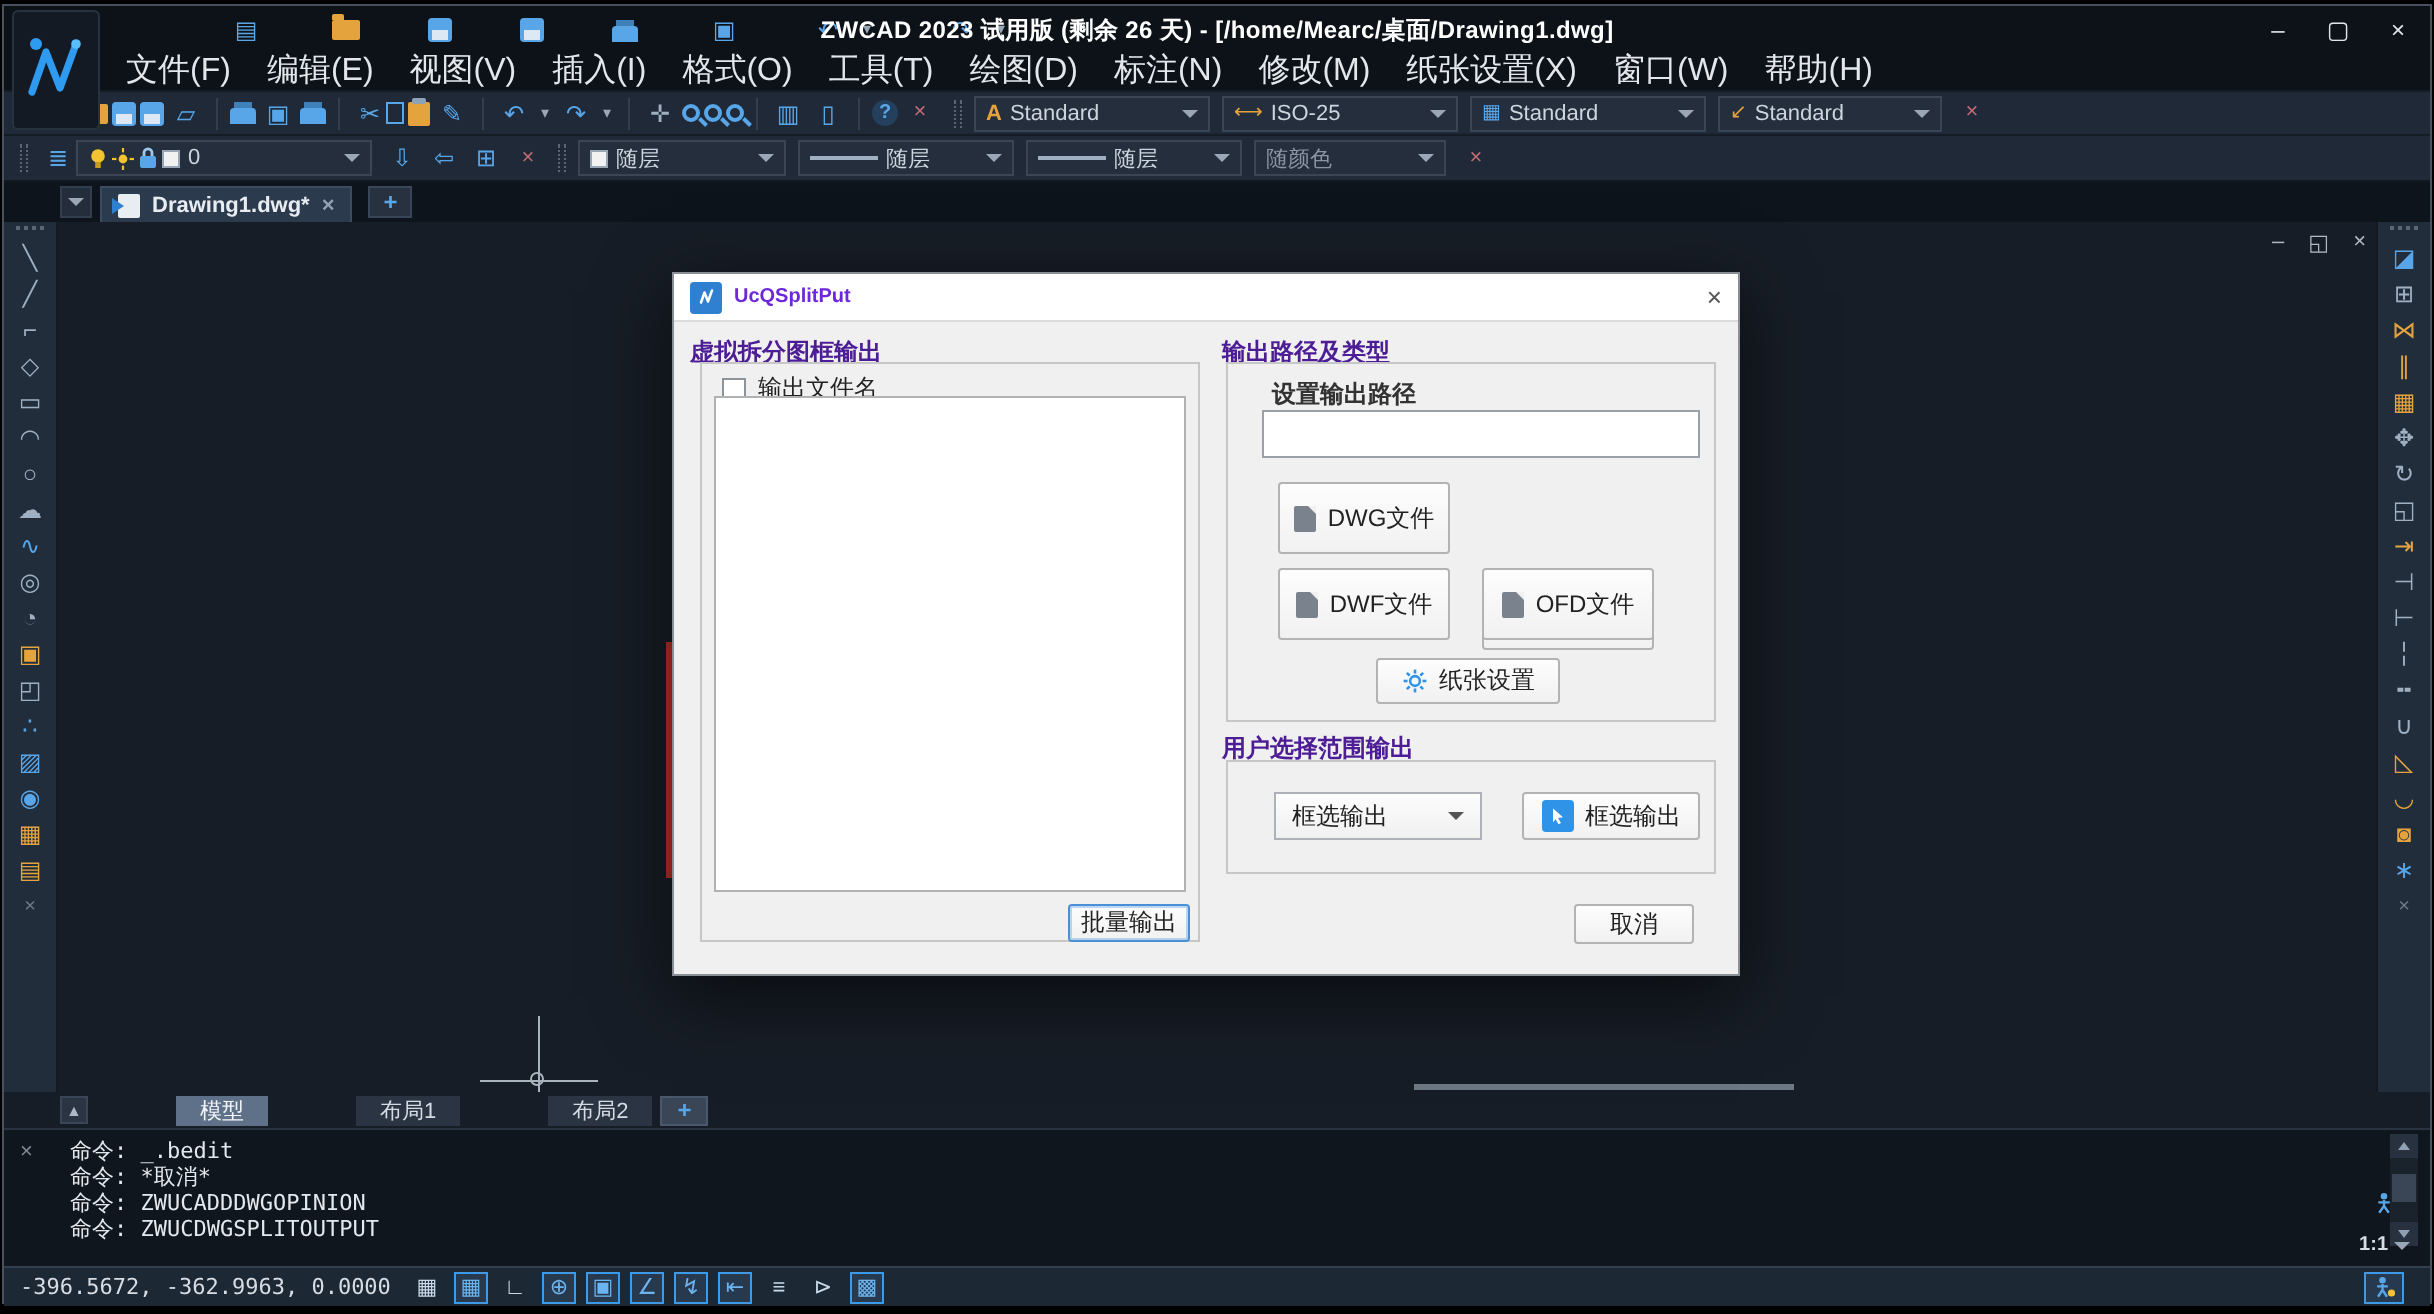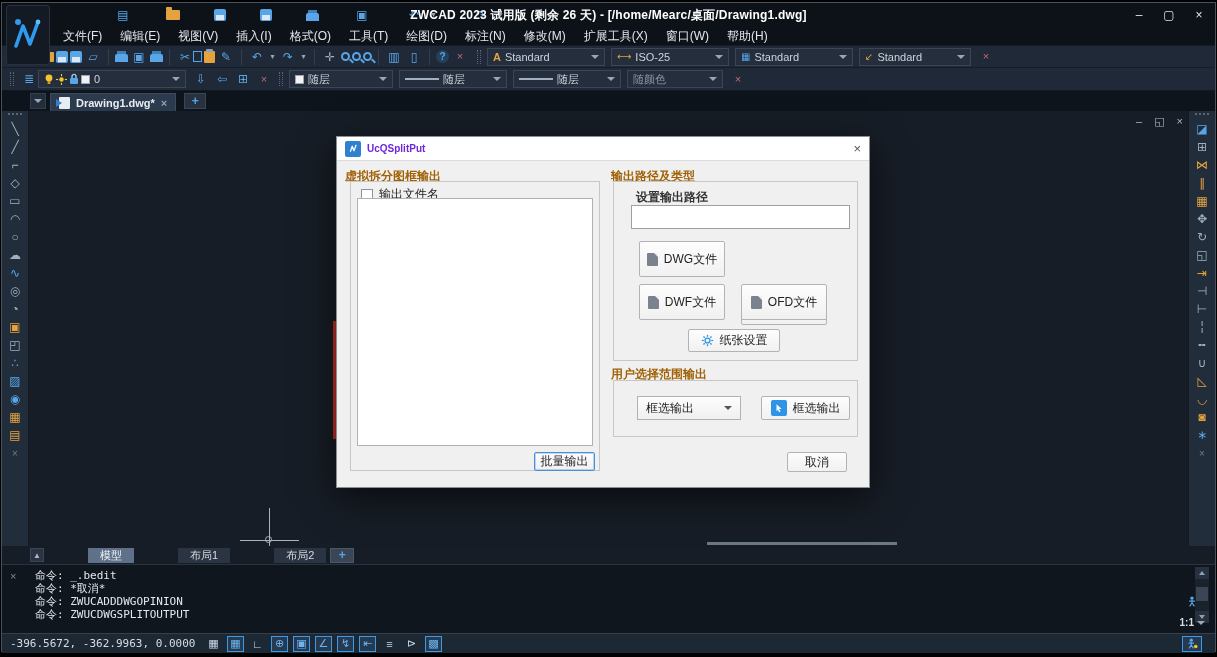--- a/index.html
+++ b/index.html
@@ -15,21 +15,21 @@
   .qat { position:absolute; left:112px; top:0; height:24px; display:flex; align-items:center; gap:34px; }
   .qat .dd { margin-left:-28px; }
   .title-text { position:absolute; left:0; right:0; top:0; height:24px; line-height:24px;
     text-align:center; color:#ffffff; font-size:12px; font-weight:bold; letter-spacing:.2px; }
   .wctrl { position:absolute; right:8px; top:0; height:24px; display:flex; gap:14px; align-items:center; z-index:40;}
   .wctrl span { color:#dfe4ea; font-size:12px; width:16px; text-align:center; cursor:default; }
 
   
   .menubar { position:absolute; left:0; top:24px; width:100%; height:18px; background:#0d1218;
     display:flex; align-items:center; padding-left:52px; }
-  .menu-item { color:#e3e7ec; font-size:12px; padding:0 9px; height:18px; line-height:18px; }
+  .menu-item { color:#e3e7ec; font-size:16px; padding:0 9px; height:18px; line-height:18px; }
 
   
   .tbrow { position:absolute; left:0; width:100%; background:#1f2937; border-top:1px solid #151c26;
     display:flex; align-items:center; }
   .tb2 { top:42px; height:22px; padding-left:6px; }
   .tb3 { top:64px; height:24px; padding-left:6px; border-bottom:1px solid #12181f; }
   .grip2 { width:4px; height:14px; margin:0 6px 0 2px;
     border-left:1px dotted #5a6675; border-right:1px dotted #5a6675; }
   .ti { width:18px; height:18px; display:inline-flex; align-items:center; justify-content:center;
     font-size:12px; line-height:1; color:#9fb6cb; }
@@ -92,21 +92,21 @@
   .hscroll-thumb { position:absolute; left:705px; top:431px; width:190px; height:3px; background:#6d7885; }
 
   
   .dialog { position:absolute; left:334px; top:25px; width:534px; height:352px; background:#f0f0f0;
     border:1px solid #8a8f96; box-shadow:0 10px 34px rgba(0,0,0,.6); z-index:20; color:#222; font-size:12px; }
   .dlg-title { position:absolute; left:0; top:0; width:100%; height:24px; background:#ffffff;
     border-bottom:1px solid #dcdcdc; display:flex; align-items:center; padding:0 8px; gap:6px; }
   .dlg-logo { width:16px; height:16px; background:#2f80d0; border-radius:2px; display:flex; align-items:center; justify-content:center; }
   .dlg-title .t { font-size:10px; font-weight:bold; color:#6d28d9; }
   .dlg-close { margin-left:auto; color:#555; font-size:13px; }
-  .grp-label { position:absolute; font-weight:bold; color:#a16207; }
+  .grp-label { position:absolute; font-weight:bold; color:#4c1d95; }
   .grp-box { position:absolute; border:1px solid #c7c7c7; background:#f0f0f0; }
   .listbox { position:absolute; left:6px; top:16px; width:236px; height:248px; background:#ffffff; border:1px solid #b2b2b2; }
   .chk-row { position:absolute; left:10px; top:4px; display:flex; align-items:center; gap:6px; }
   .chk { width:12px; height:12px; background:#fff; border:1px solid #8d939b; }
   .dbtn { position:absolute; display:flex; align-items:center; justify-content:center; gap:6px;
     background:linear-gradient(#fdfdfd,#f1f1f1); border:1px solid #b3b3b3; border-radius:2px; color:#222; font-size:12px; }
   .dbtn.focus { border:1px solid #4a90d9; box-shadow:0 0 0 1px rgba(74,144,217,.35) inset; }
   .g-file { width:11px; height:13px; background:#7a828d; border-radius:1px; position:relative; }
   .g-file::after { content:""; position:absolute; right:0; top:0; border-top:4px solid #f1f1f1; border-left:4px solid transparent; }
   .dinput { position:absolute; background:#fff; border:1px solid #9aa0a8; }
@@ -191,21 +191,21 @@
 
   <span class="menu-item">文件(F)</span>
       <span class="menu-item">编辑(E)</span>
       <span class="menu-item">视图(V)</span>
       <span class="menu-item">插入(I)</span>
       <span class="menu-item">格式(O)</span>
       <span class="menu-item">工具(T)</span>
       <span class="menu-item">绘图(D)</span>
       <span class="menu-item">标注(N)</span>
       <span class="menu-item">修改(M)</span>
-      <span class="menu-item">扩展工具(X)</span>
+      <span class="menu-item">纸张设置(X)</span>
       <span class="menu-item">窗口(W)</span>
       <span class="menu-item">帮助(H)</span>
     </div>
 
   <div class="tbrow tb2">
     <span class="grip2"></span>
     <span style="display:flex;align-items:center;gap:2px;">
         <span class="ti c-blue">▤</span>
         <span class="ti g-folder"></span>
         <span class="ti g-disk"></span>

